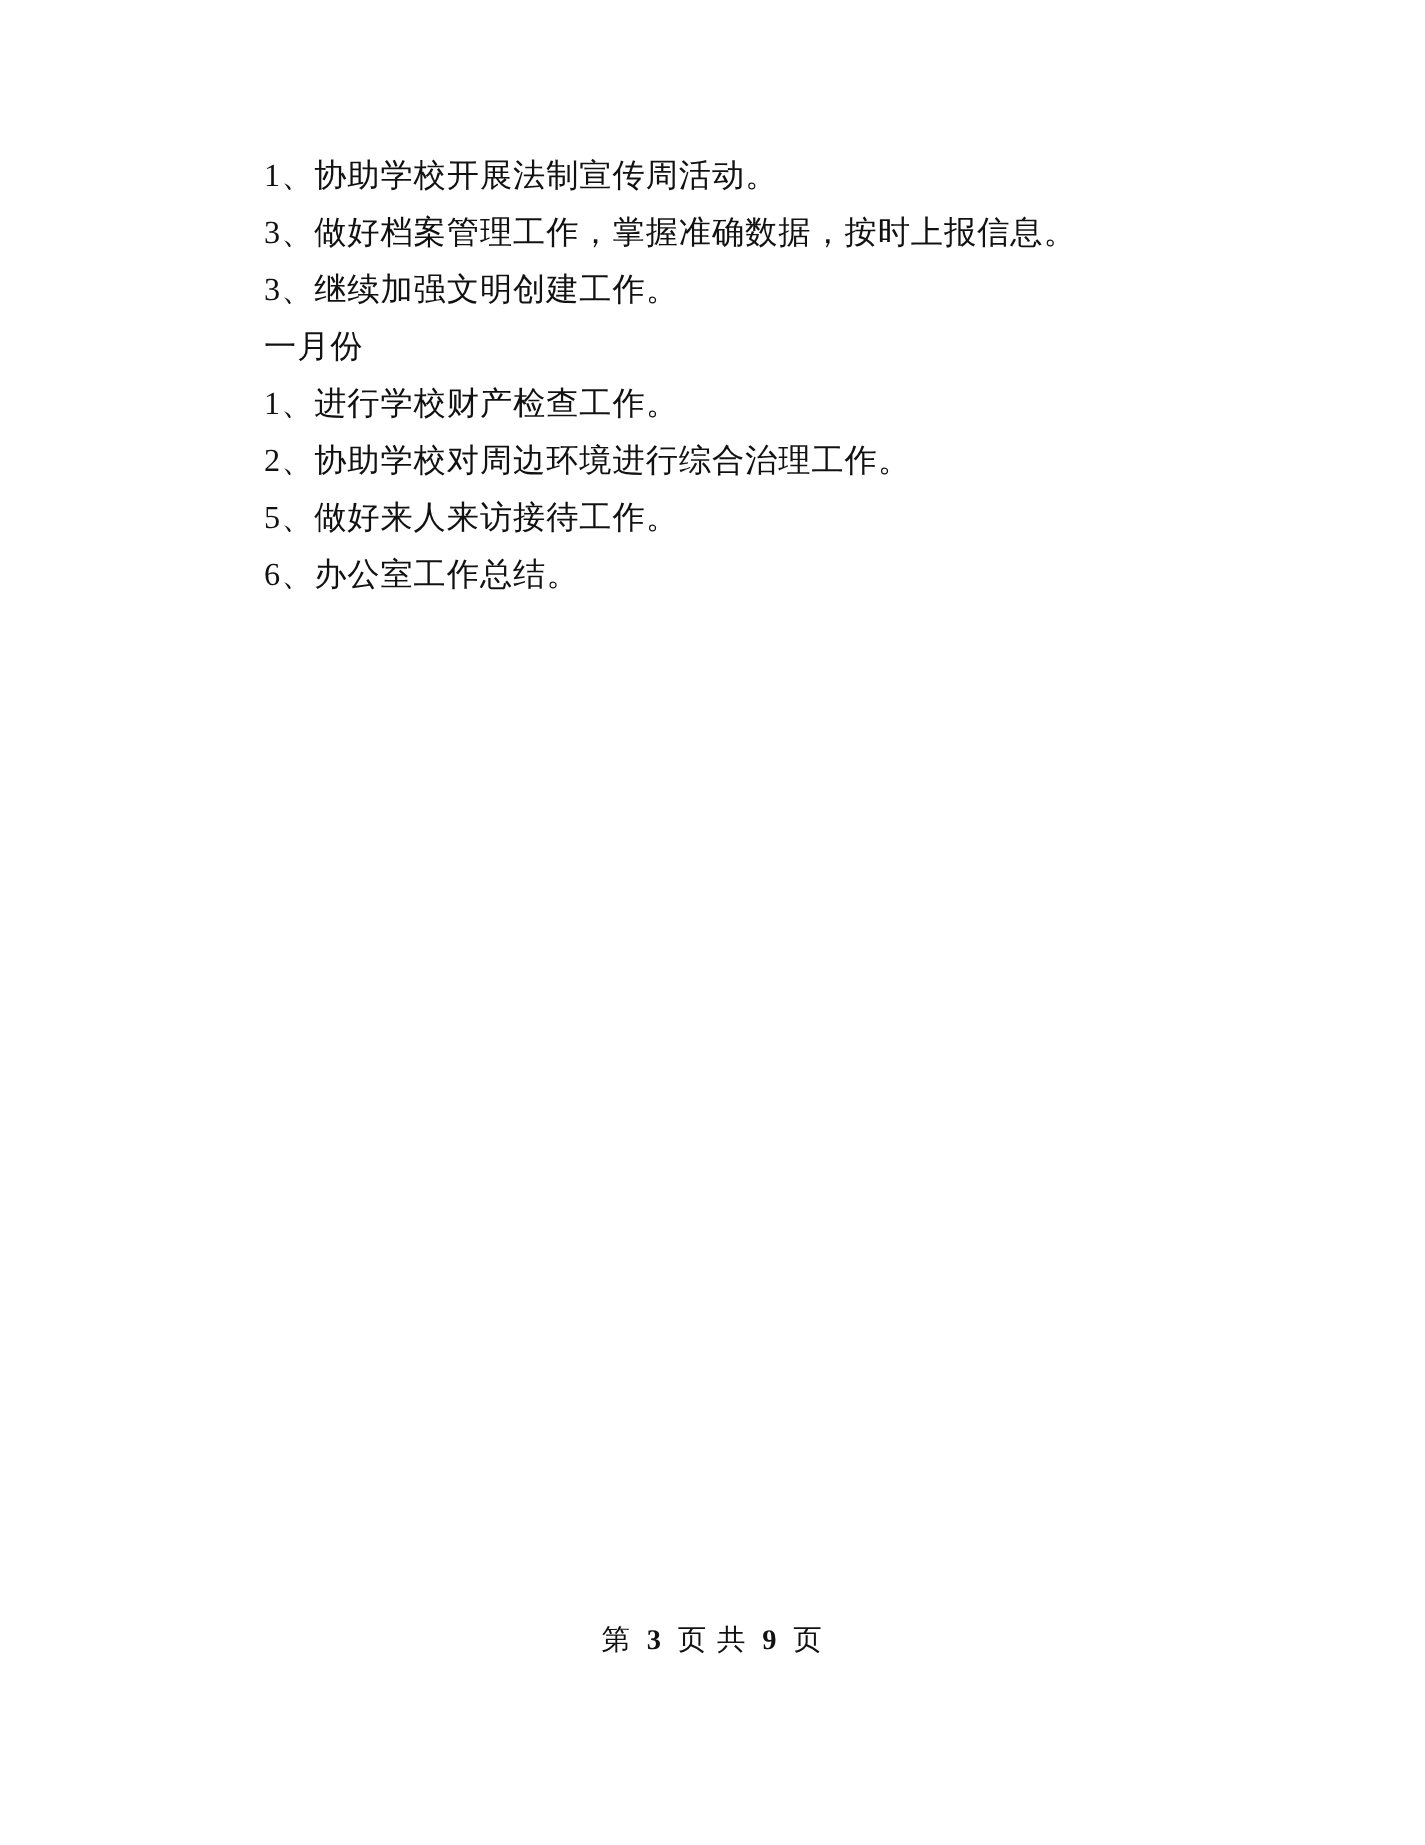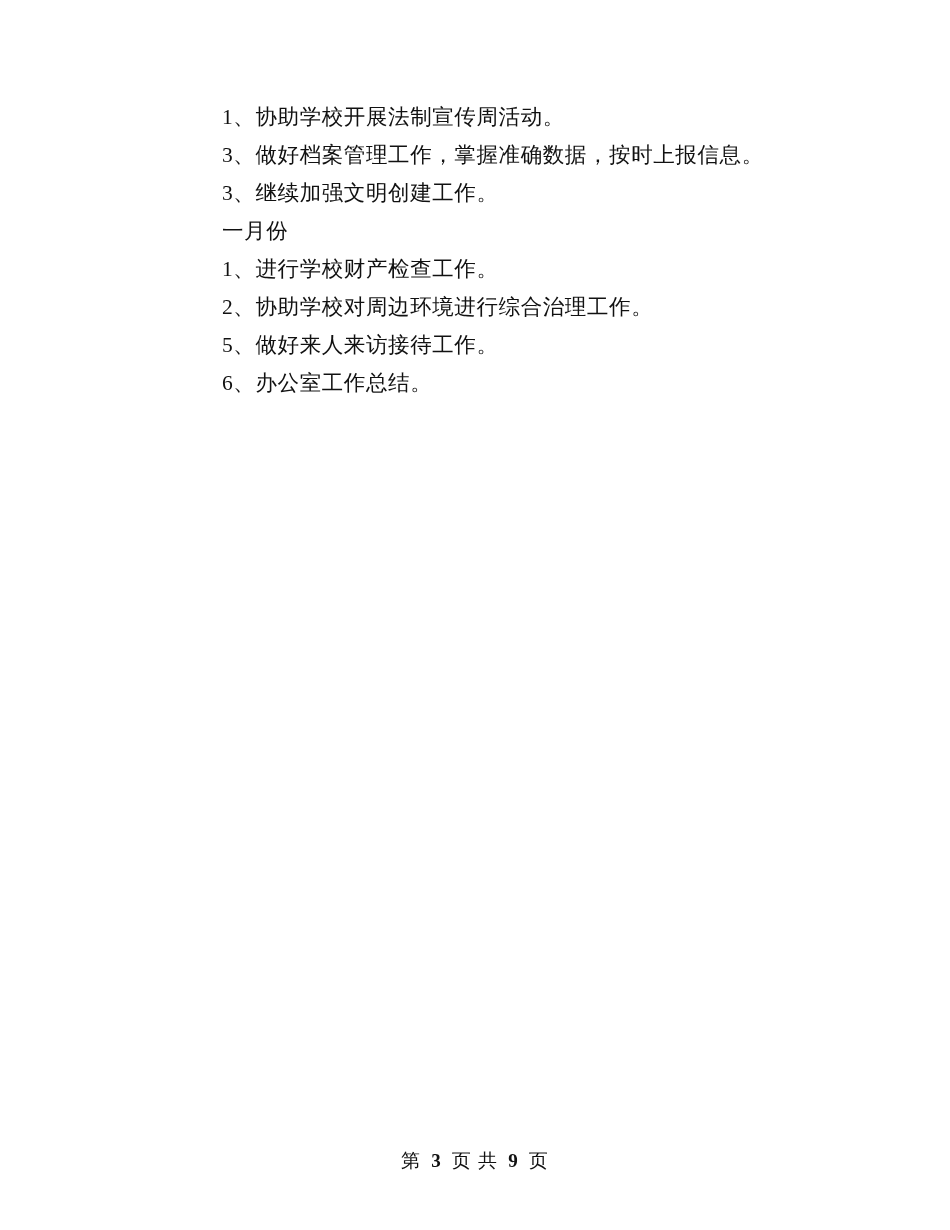--- a/index.html
+++ b/index.html
@@ -26,27 +26,26 @@
     left: 176px;
     top: 98px;
     width: 620px;
   }
   .line {
     font-size: 21.5px;
     line-height: 38px;
     letter-spacing: 0.6px;
     white-space: pre;
     color: #111;
-    margin-left: 46px;
   }
   .footer {
     position: absolute;
     left: 0;
     right: 0;
-    top: 1148px;
+    top: 1080px;
     text-align: center;
     font-size: 19px;
     letter-spacing: 1.2px;
     color: #111;
   }
   .footer span {
     display: inline-block;
   }
   .footer .num {
     font-weight: bold;

